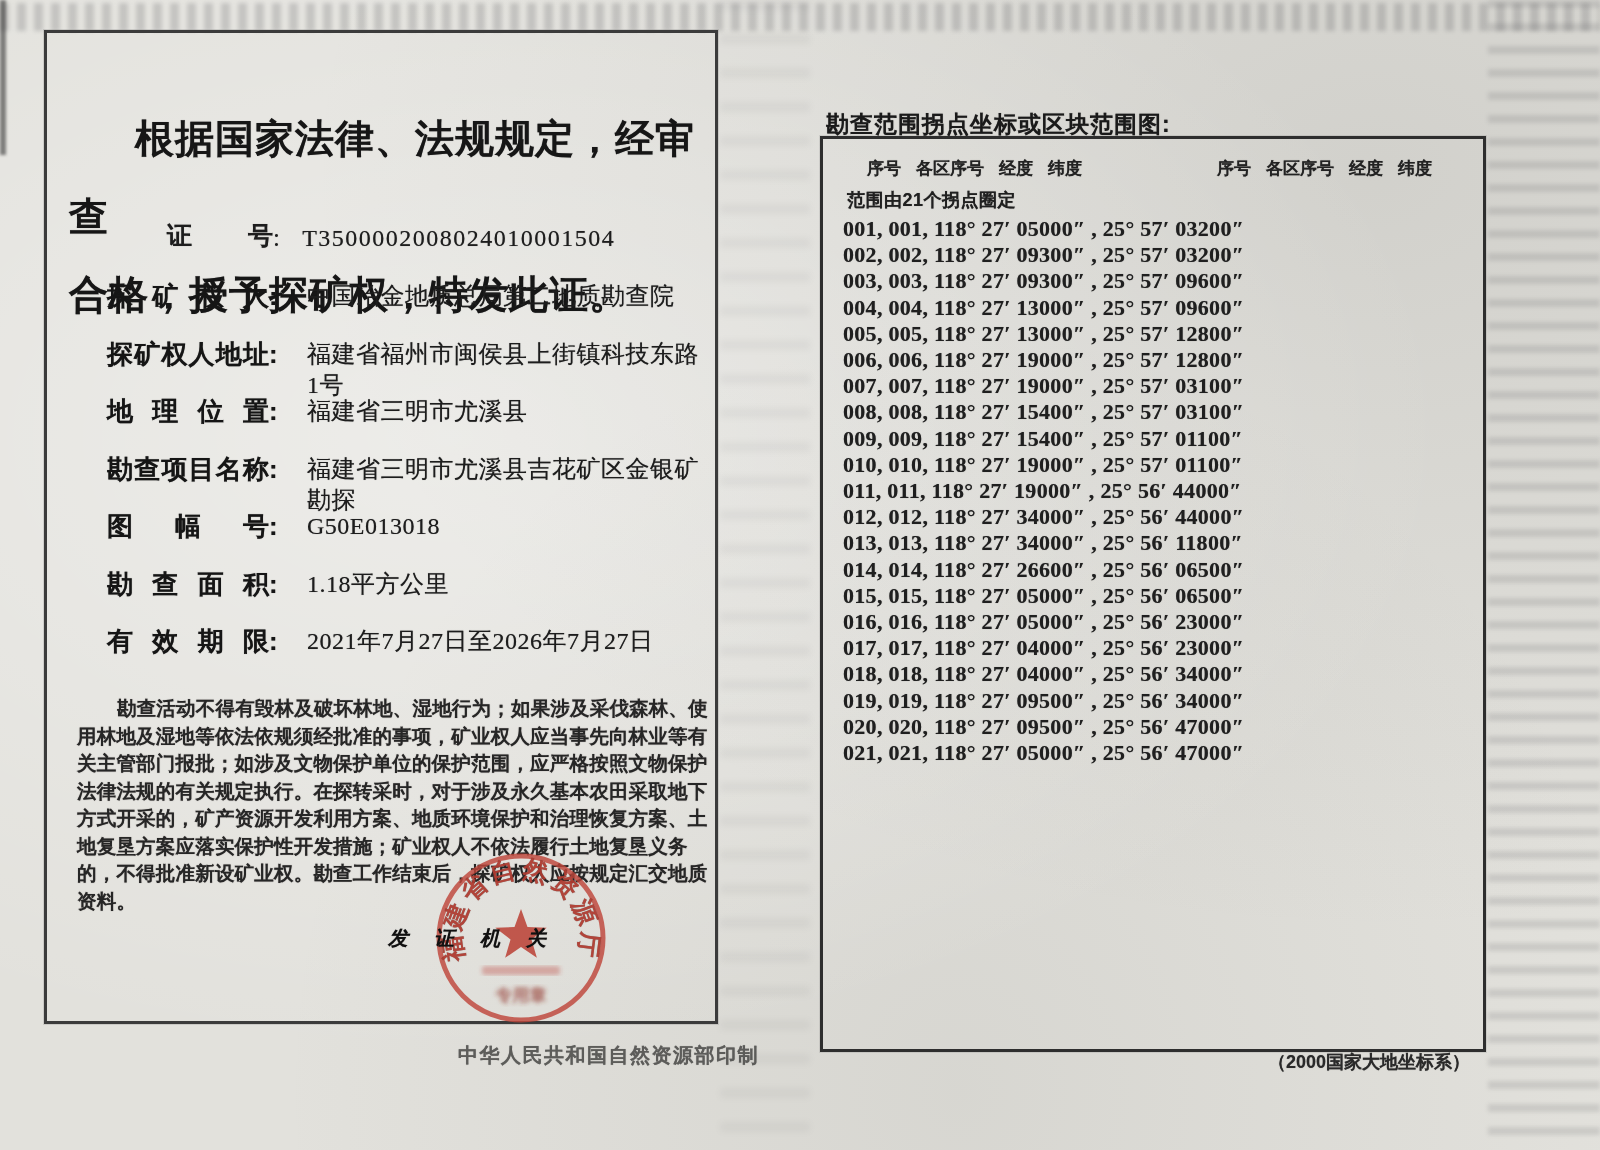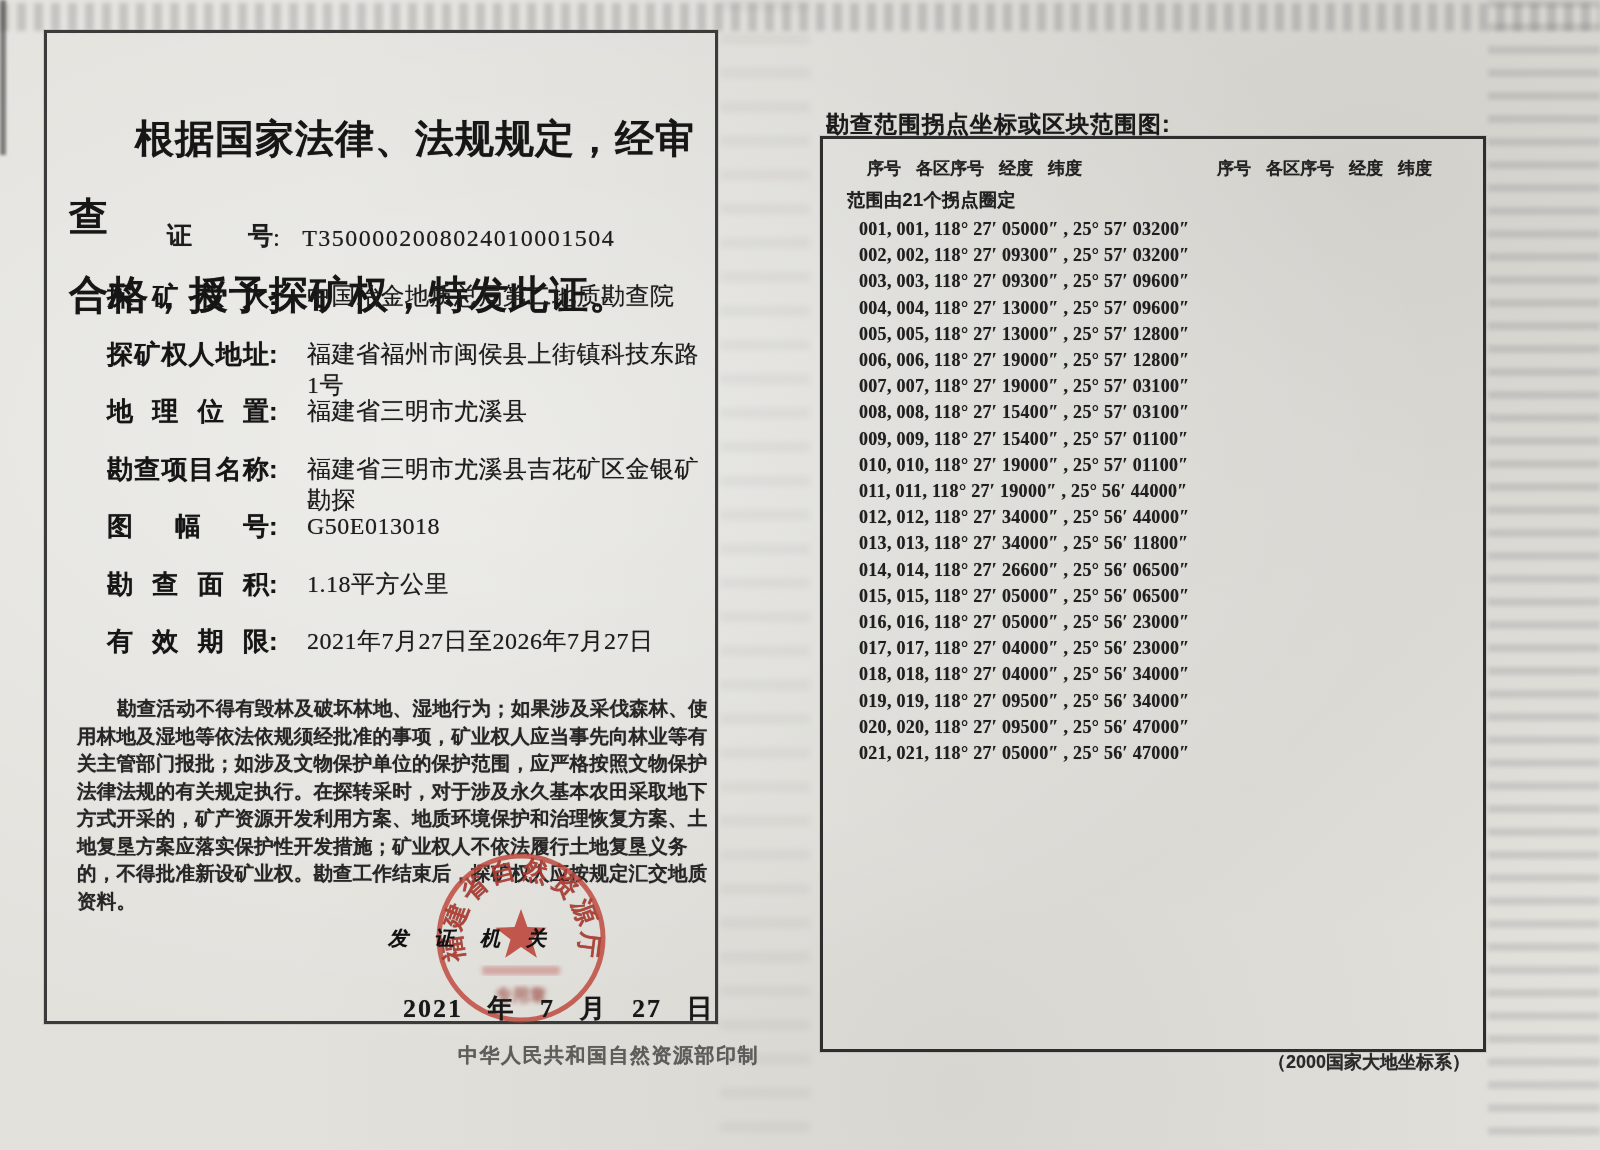--- a/index.html
+++ b/index.html
@@ -66,22 +66,22 @@
   .coords-box{position:absolute;left:820px;top:136px;width:660px;height:910px;
     border:3px solid #2e2e2e;box-shadow:0 0 0 1px rgba(70,70,70,.12);}
   .hgroup{position:absolute;top:18px;white-space:nowrap;
     font-family:"Liberation Sans","DejaVu Sans",sans-serif;font-weight:bold;
     font-size:17px;color:#222;}
   .hg1{left:44px;} .hg2{left:394px;}
   .hgroup span{margin-right:15px;}
   .range-note{position:absolute;top:49px;left:24px;white-space:nowrap;
     font-family:"Liberation Sans","DejaVu Sans",sans-serif;font-weight:bold;
     font-size:18px;letter-spacing:.5px;color:#202020;}
-  .coords-rows{position:absolute;top:77px;left:36px;
-    font-size:18px;line-height:26.2px;letter-spacing:.3px;font-weight:bold;
+  .coords-rows{position:absolute;top:77px;left:20px;
+    font-size:22px;line-height:26.2px;letter-spacing:.3px;font-weight:bold;
     color:#1f1f1f;white-space:pre;}
   .datum-note{position:absolute;left:1268px;top:1050px;white-space:nowrap;
     font-family:"Liberation Sans","DejaVu Sans",sans-serif;font-weight:bold;
     font-size:18px;color:#2a2a2a;}
 </style>
 </head>
 <body>
 
 <div class="scan">
 
@@ -145,21 +145,20 @@
       <circle cx="89" cy="89" r="82" fill="none" stroke="rgba(190,70,58,.82)" stroke-width="5"></circle>
       <text font-size="25" font-weight="bold" fill="rgba(185,62,50,.88)" letter-spacing="4" font-family="Liberation Sans, sans-serif">
         <textPath href="#ringArc" startOffset="4" textLength="232">福建省自然资源厅</textPath>
       </text>
       <polygon points="89,60 95.47,78.1 114.68,78.66 99.46,90.4 104.87,108.84 89,98 73.13,108.84 78.54,90.4 63.32,78.66 82.53,78.1" fill="rgba(186,62,50,.85)"></polygon>
       <rect x="50" y="117" width="78" height="9" rx="3" fill="rgba(186,62,50,.35)" filter="url(#smudge)"></rect>
       <text x="89" y="152" text-anchor="middle" font-size="17" font-weight="bold" fill="rgba(186,62,50,.55)" filter="url(#smudge)" font-family="Liberation Sans, sans-serif">专用章</text>
     </svg>
 
     <div class="issuer">发证机关</div>
-    <div class="date-line">2021 年 7 月 27 日</div>
   </section>
 
   <div class="print-footer">中华人民共和国自然资源部印制</div>
 
   <h2 class="coords-title">勘查范围拐点坐标或区块范围图:</h2>
 
   <section class="coords-box">
     <div class="hgroup hg1"><span>序号</span><span>各区序号</span><span>经度</span><span>纬度</span></div>
     <div class="hgroup hg2"><span>序号</span><span>各区序号</span><span>经度</span><span>纬度</span></div>
     <div class="range-note">范围由21个拐点圈定</div>

